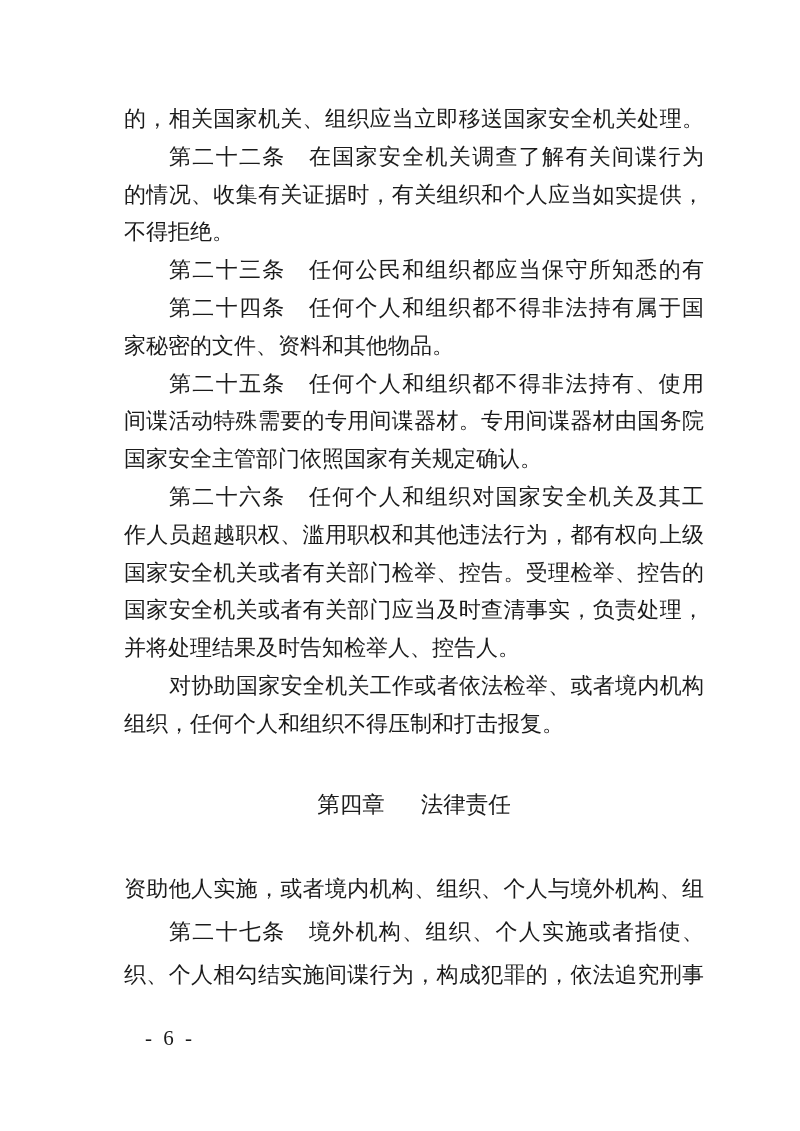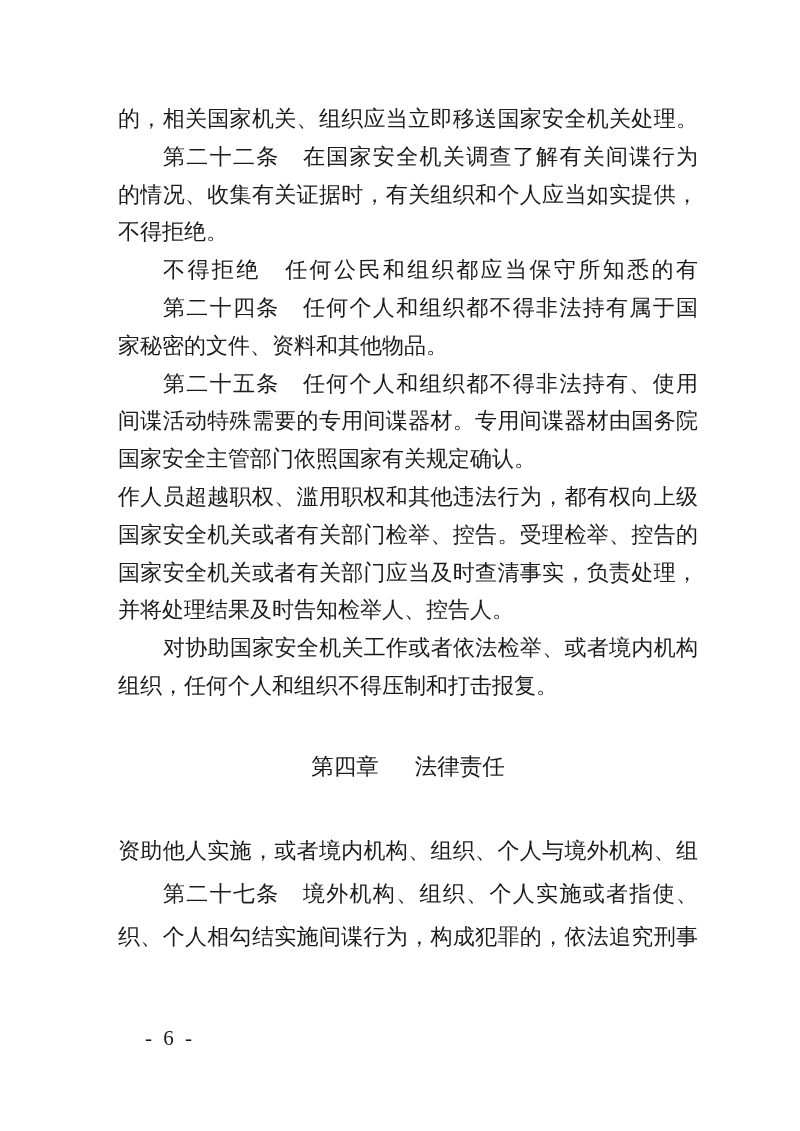--- a/index.html
+++ b/index.html
@@ -11,21 +11,21 @@
     position: relative;
     width: 800px;
     height: 1131px;
     background: #ffffff;
     overflow: hidden;
     font-family: "Liberation Serif", "DejaVu Serif", serif;
     color: #1b1b1b;
   }
   .content {
     position: absolute;
-    left: 118px;
+    left: 124px;
     top: 100px;
     width: 580px;
   }
   .line {
     font-size: 22px;
     height: 37.8px;
     line-height: 37.8px;
     white-space: normal;
   }
   
@@ -80,35 +80,36 @@
       <div class="line j">的，相关国家机关、组织应当立即移送国家安全机关处理。</div>
     </div>
 
     <div>
       <div class="line j ind">第二十二条　在国家安全机关调查了解有关间谍行为</div>
       <div class="line j">的情况、收集有关证据时，有关组织和个人应当如实提供，</div>
       <div class="line e">不得拒绝。</div>
     </div>
 
     <div>
-      <div class="line j ind">不得拒绝　任何公民和组织都应当保守所知悉的有</div>
+      <div class="line j ind">第二十三条　任何公民和组织都应当保守所知悉的有</div>
     </div>
 
     <div>
       <div class="line j ind">第二十四条　任何个人和组织都不得非法持有属于国</div>
       <div class="line e">家秘密的文件、资料和其他物品。</div>
     </div>
 
     <div>
       <div class="line j ind">第二十五条　任何个人和组织都不得非法持有、使用</div>
       <div class="line j">间谍活动特殊需要的专用间谍器材。专用间谍器材由国务院</div>
       <div class="line e">国家安全主管部门依照国家有关规定确认。</div>
     </div>
 
     <div>
+      <div class="line j ind">第二十六条　任何个人和组织对国家安全机关及其工</div>
       <div class="line j">作人员超越职权、滥用职权和其他违法行为，都有权向上级</div>
       <div class="line j">国家安全机关或者有关部门检举、控告。受理检举、控告的</div>
       <div class="line j">国家安全机关或者有关部门应当及时查清事实，负责处理，</div>
       <div class="line e">并将处理结果及时告知检举人、控告人。</div>
     </div>
 
     <div>
       <div class="line j ind">对协助国家安全机关工作或者依法检举、或者境内机构</div>
       <div class="line e">组织，任何个人和组织不得压制和打击报复。</div>
     </div>

